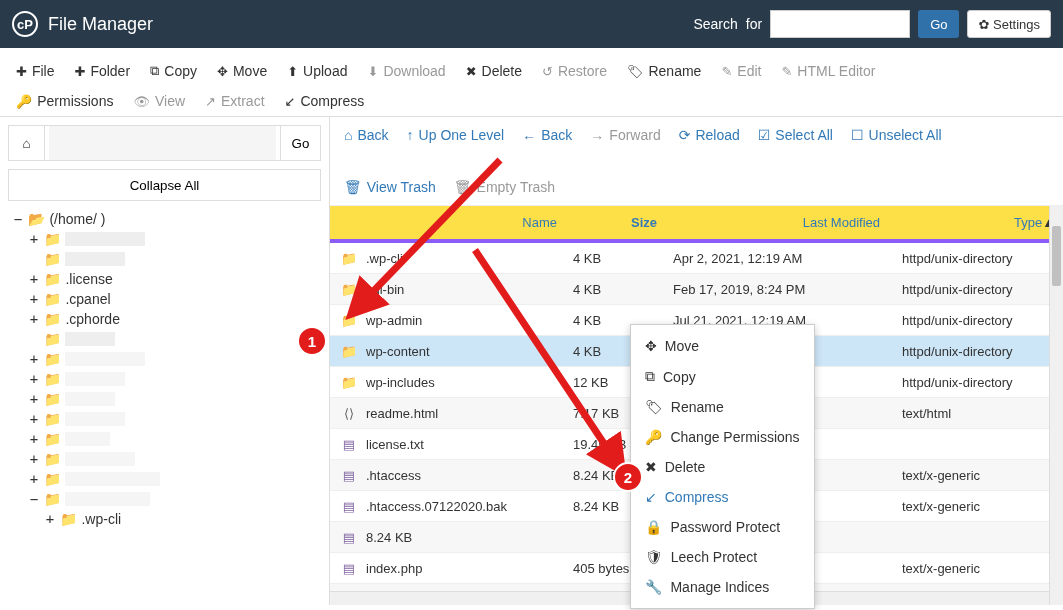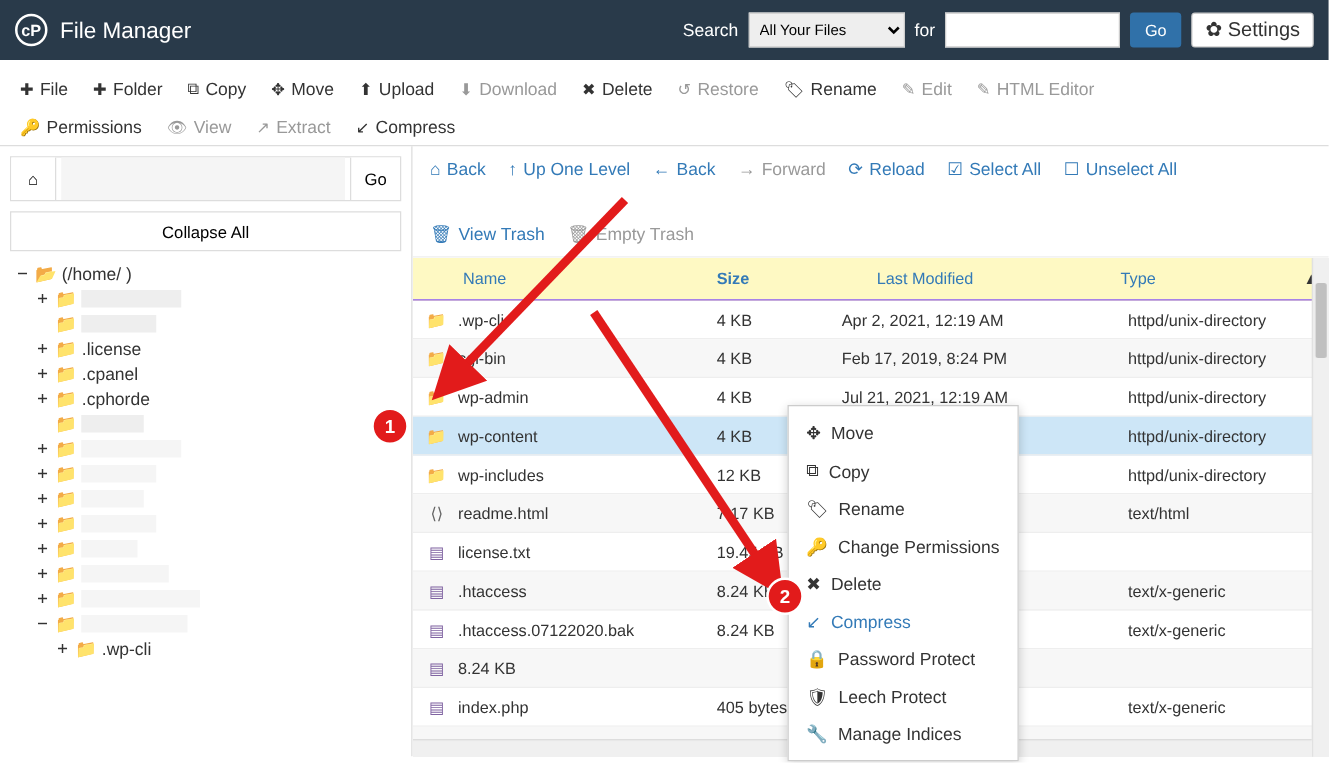--- a/index.html
+++ b/index.html
@@ -6,21 +6,21 @@
 body { font-family: -apple-system, BlinkMacSystemFont, "Segoe UI", Arial, sans-serif; font-size: 13px; color: #333; background: #fff; width: 1063px; height: 610px; overflow: hidden; position: relative; }
 .topbar { background: #293a4a; color: #fff; height: 48px; display: flex; align-items: center; padding: 0 12px; }
 .topbar-left { display: flex; align-items: center; gap: 10px; }
 .logo { width: 26px; height: 26px; border: 2px solid #fff; border-radius: 50%; display: flex; align-items: center; justify-content: center; font-size: 13px; font-weight: bold; }
 .title { font-size: 18px; font-weight: 300; }
 .topbar-right { margin-left: auto; display: flex; align-items: center; gap: 8px; }
 .search-label { color: #fff; font-size: 14px; }
 .search-select { height: 28px; width: 125px; border: 1px solid #ccc; background: #eee; font-size: 12px; padding: 0 4px; }
 .search-input { height: 28px; width: 140px; border: 1px solid #ccc; padding: 0 6px; }
 .btn-go { background: #3071a9; color: #fff; border: none; height: 28px; padding: 0 12px; border-radius: 3px; font-size: 13px; cursor: pointer; }
-.btn-settings { background: #fff; color: #333; border: 1px solid #ccc; height: 28px; padding: 0 10px; border-radius: 3px; font-size: 16px; cursor: pointer; }
+.btn-settings { background: #fff; color: #333; border: 1px solid #ccc; height: 28px; padding: 0 10px; border-radius: 3px; font-size: 13px; cursor: pointer; }
 .toolbar { background: #fff; border-bottom: 1px solid #ddd; padding: 8px 6px 0 6px; display: flex; flex-wrap: wrap; gap: 0; }
 .tool-item { display: inline-flex; align-items: center; gap: 5px; padding: 7px 10px; cursor: pointer; color: #333; font-size: 14px; }
 .tool-item.disabled { color: #999; }
 .tool-icon { font-size: 13px; }
 .main { display: flex; height: calc(610px - 48px - 74px); }
 .sidebar { width: 330px; border-right: 1px solid #ddd; padding: 8px; display: flex; flex-direction: column; }
 .path-row { display: flex; gap: 4px; margin-bottom: 8px; border: 1px solid #ddd; }
 .home-btn { width: 36px; height: 34px; border: none; border-right: 1px solid #ddd; background: #fff; cursor: pointer; display:flex; align-items:center; justify-content:center; }
 .path-input { flex: 1; border: none; padding: 0 8px; height: 34px; background: #f5f5f5; }
 .go-btn2 { width: 40px; height: 34px; border: none; border-left: 1px solid #ddd; background: #fff; cursor: pointer; }
@@ -28,21 +28,21 @@
 .tree { flex: 1; overflow: auto; font-size: 14px; }
 .tree-node { display: flex; align-items: center; gap: 4px; padding: 2px 0; white-space: nowrap; }
 .tree-toggle { width: 12px; text-align: center; cursor: pointer; color: #333; font-family: monospace; }
 .tree-folder { color: #f0ad4e; font-size: 14px; }
 .tree-label { color: #333; }
 .content { flex: 1; display: flex; flex-direction: column; position: relative; }
 .nav-row { padding: 10px 14px; display: flex; flex-wrap: wrap; gap: 18px; border-bottom: 1px solid #eee; }
 .nav-item { color: #337ab7; font-size: 14px; cursor: pointer; display: inline-flex; align-items: center; gap: 5px; }
 .nav-item.disabled { color: #999; }
 .grid { flex: 1; overflow: auto; position: relative; }
-.grid-head { display: flex; background: #fef9c3; border-bottom: 1px solid #8b5cf6; font-size: 13px; color: #337ab7; position: sticky; top: 0; }
+.grid-head { display: flex; background: #fde047; border-bottom: 4px solid #8b5cf6; font-size: 13px; color: #337ab7; position: sticky; top: 0; text-align: right; }
 .col-name { width: 235px; padding: 9px 8px 9px 40px; }
 .col-size { width: 100px; padding: 9px 8px; font-weight: bold; }
 .col-mod { width: 195px; padding: 9px 8px; margin-left: 28px; }
 .col-type { flex: 1; padding: 9px 8px; }
 .sort-arrow { float: right; color: #333; }
 .row { display: flex; align-items: center; border-bottom: 1px solid #eee; font-size: 13px; height: 31px; }
 .row.even { background: #f7f7f7; }
 .row.selected { background: #cde6f7; }
 .row-icon { width: 28px; text-align: center; padding-left: 10px; }
 .row-name { width: 207px; padding: 0 8px; color: #333; }
@@ -64,21 +64,20 @@
 </head>
 <body>
 
 <div class="topbar">
   <div class="topbar-left">
     <div class="logo">cP</div>
     <div class="title">File Manager</div>
   </div>
   <div class="topbar-right">
     <span class="search-label">Search</span>
-    <select class="search-select"><option>All Your Files</option></select>
     <span class="search-label">for</span>
     <input class="search-input" style="">
     <button class="btn-go">Go</button>
     <button class="btn-settings"><span>✿</span> <span>Settings</span></button>
   </div>
 </div>
 
 <div class="toolbar">
   <div class="tool-item">
       <span class="tool-icon">✚</span>

